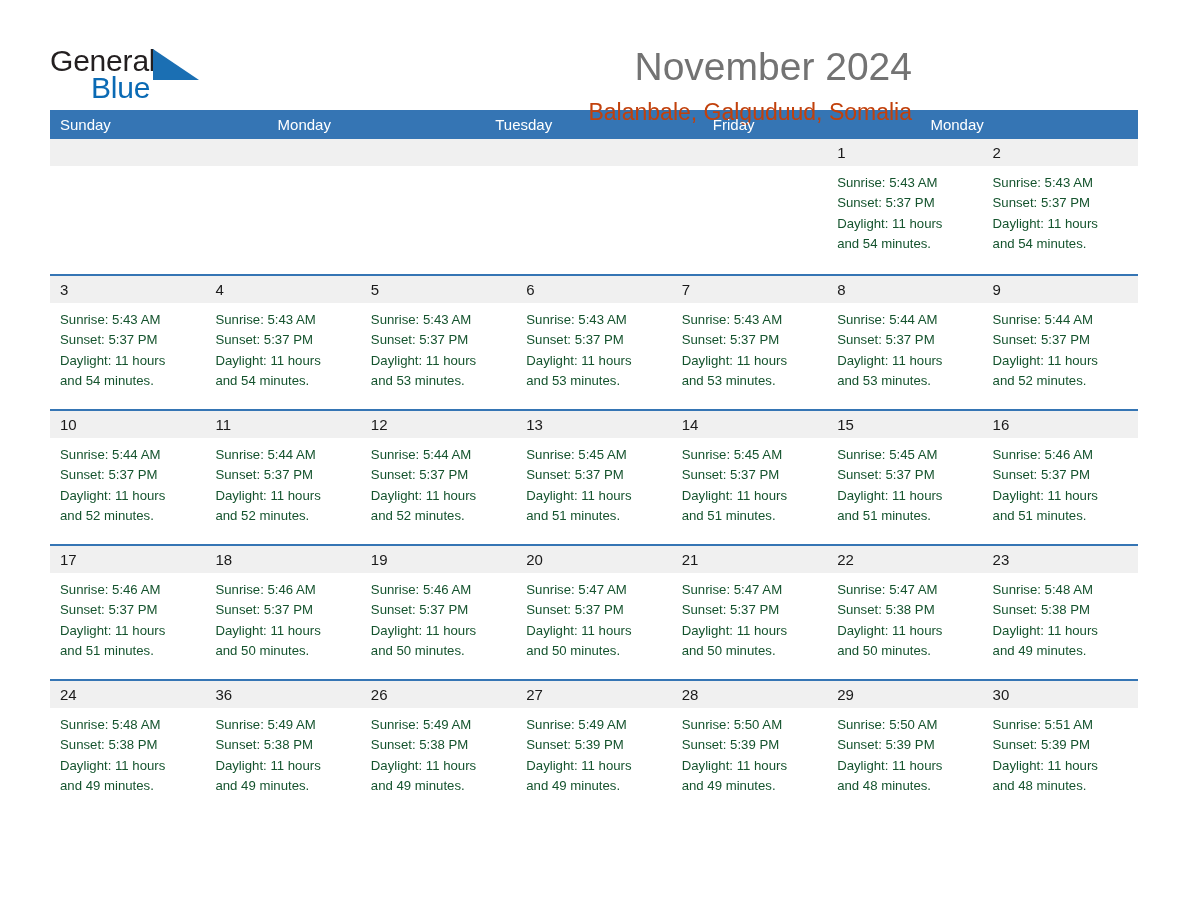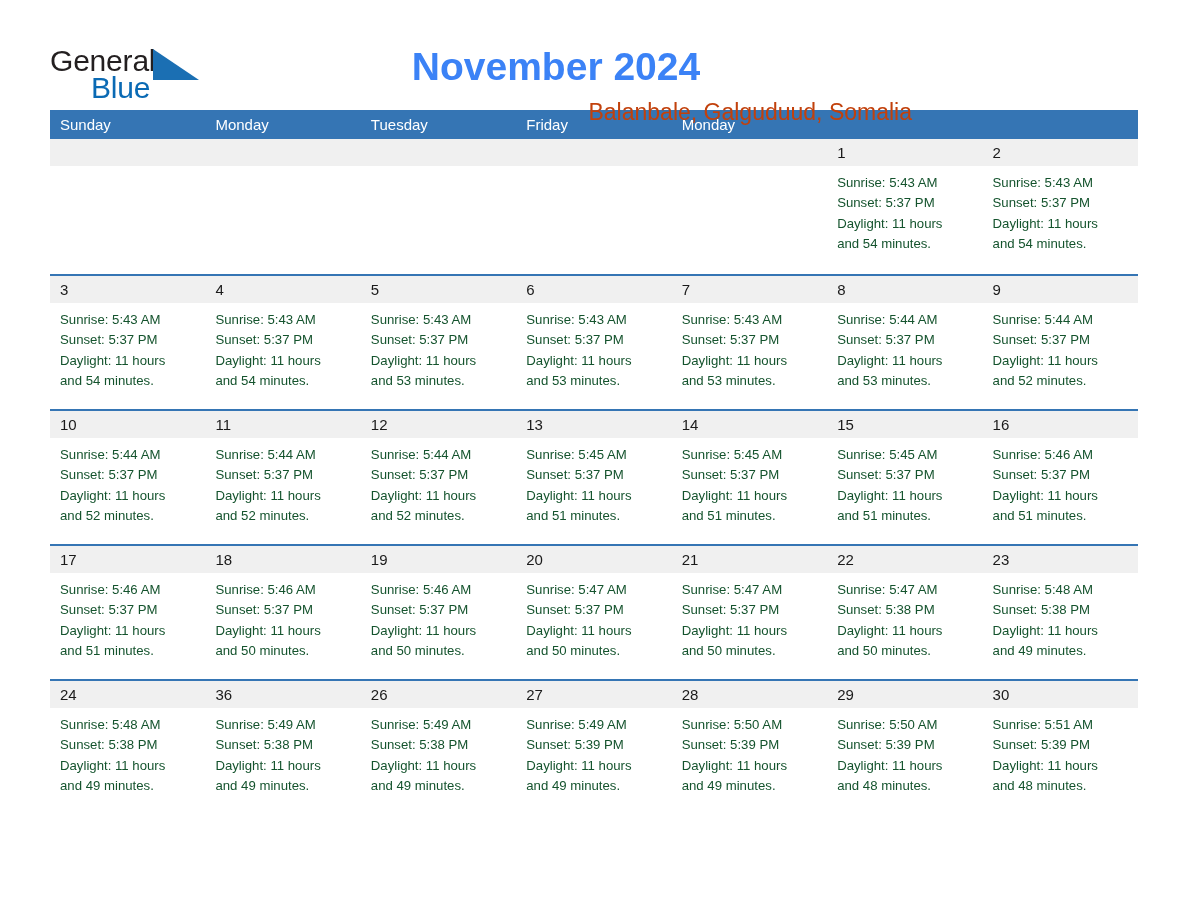--- a/index.html
+++ b/index.html
@@ -72,44 +72,43 @@
     clip-path: polygon(0 0, 100% 100%, 0 100%);
   }
 
   .title-block {
     text-align: right;
     flex: 1 1 auto;
     padding-right: 2px;
   }
   .month-title {
     font-size: 39px;
-    font-weight: 700;
+    font-weight: 400;
     line-height: 46px;
-    color: #3b82f6;
+    color: #737373;
     white-space: nowrap;
-    text-align: center;
   }
   .location-subtitle {
     font-size: 23px;
     font-weight: 400;
     line-height: 30px;
     margin-top: 7px;
     color: #c2410c;
     white-space: nowrap;
   }
 
   
   .calendar {
     width: 1088px;
     margin-top: 2px;
   }
 
   .weekday-header {
     display: grid;
-    grid-template-columns: repeat(7, 1fr);
+    grid-template-columns: repeat(5, 1fr);
     background: #3575b4;
     height: 29px;
   }
   .weekday-cell {
     display: flex;
     align-items: center;
     padding-left: 10px;
     color: #ffffff;
     font-size: 15px;
     line-height: 18px;

